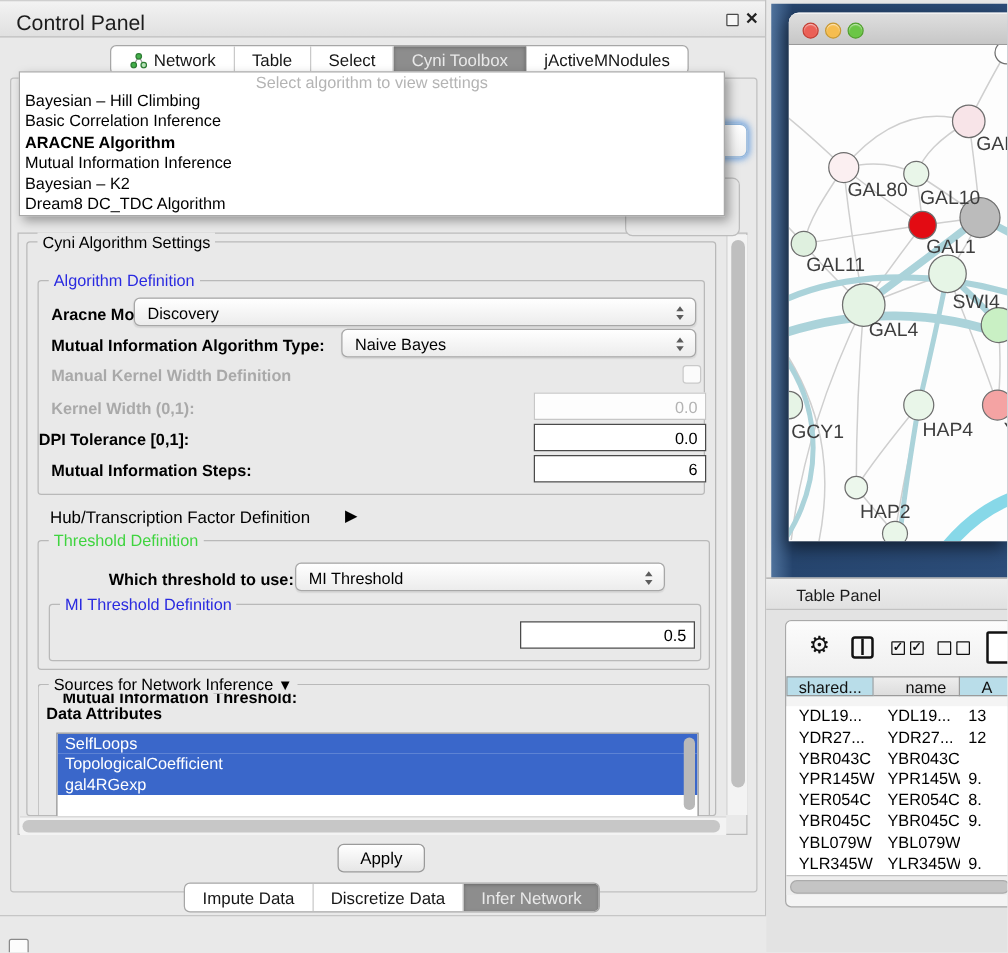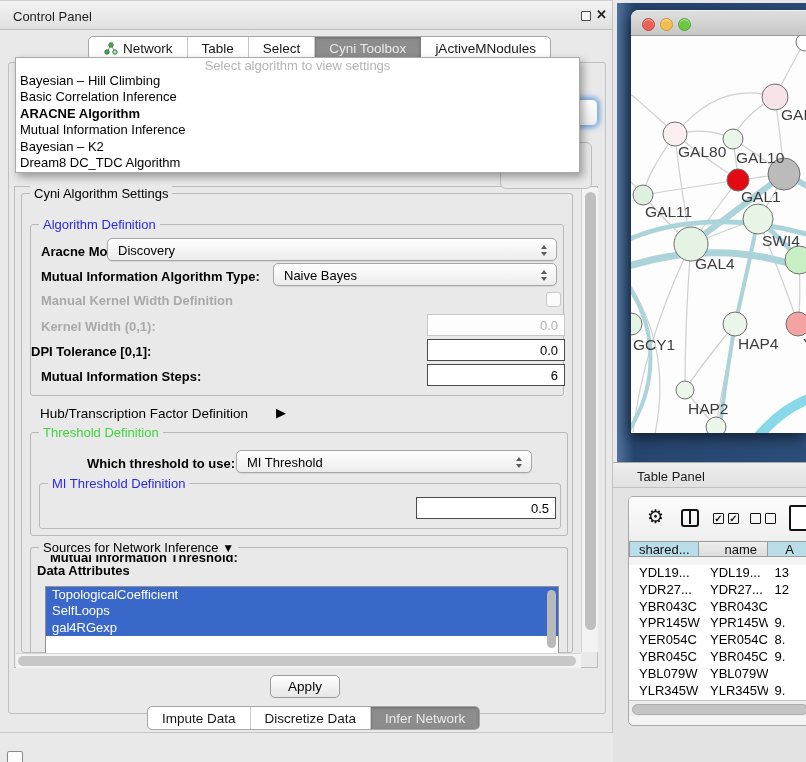--- a/index.html
+++ b/index.html
@@ -5,21 +5,21 @@
   * { margin:0; padding:0; box-sizing:border-box; }
   html,body { width:806px; height:762px; }
   body { font-family:"Liberation Sans", sans-serif; background:#e9e9e9; }
   #root { position:relative; width:806px; height:762px; overflow:hidden; background:#e9e9e9; }
 
   
   .control-panel { position:absolute; left:0; top:0; width:613px; height:733px;
     background:#e9e9e9; border-right:1px solid #c2c2c2; border-bottom:1px solid #c6c6c6; }
   .cp-titlebar { position:absolute; left:0; top:0; width:100%; height:30px;
     background:linear-gradient(#f3f3f3,#e0e0e0); border-bottom:1px solid #bdbdbd; border-top:1px solid #cfcfcf; }
-  .cp-title { position:absolute; left:13px; top:8px; font-size:13px; color:#1c1c1c; }
+  .cp-title { position:absolute; left:13px; top:8px; font-size:17px; color:#1c1c1c; }
   .cp-float { position:absolute; left:581px; top:10px; width:10px; height:10px;
     border:1.5px solid #4a4a4a; background:#f8f8f8; border-radius:1px; }
   .cp-close { position:absolute; left:596px; top:6px; font-size:13px; font-weight:bold; color:#222; }
 
   
   .seg-bar { position:absolute; display:flex; background:#ffffff; border:1px solid #a7a7a7;
     border-radius:5px; overflow:hidden; height:24px; }
   .seg-tab { display:flex; align-items:center; justify-content:center; padding:0 14px;
     font-size:13.5px; color:#161616; border-right:1px solid #c9c9c9; white-space:nowrap; }
   .seg-tab:last-child { border-right:none; }
@@ -242,22 +242,22 @@
             <span class="group-label blue">MI Threshold Definition</span>
             <span class="lbl b" style="left:10px; top:18px;margin-top:48px;">Mutual Information Threshold:</span>
             <input class="num-field" style="left: 376px; top: 13px; width: 140px;" value="0.5">
           </div>
         </div>
 
         <div class="groupbox" style="left:8px; top:353px; width:538px; height:106px; border-bottom:none; border-radius:3px 3px 0 0;">
           <span class="group-label"><span>Sources for Network Inference</span> <span class="disclosure">▼</span></span>
           <span class="lbl b" style="left:6px; top:15px;">Data Attributes</span>
           <div class="attr-list" id="attrList">
-            <div class="attr-item sel">TopologicalCoefficient</div>
-              <div class="attr-item sel">SelfLoops</div>
+            <div class="attr-item sel">SelfLoops</div>
+              <div class="attr-item sel">TopologicalCoefficient</div>
               <div class="attr-item sel">gal4RGexp</div>
               <div class="attr-scroll"></div>
           </div>
         </div>
       </div>
 
       <div class="vscroll">
           <div class="thumb"></div>
         </div>
       <div class="hscroll">

